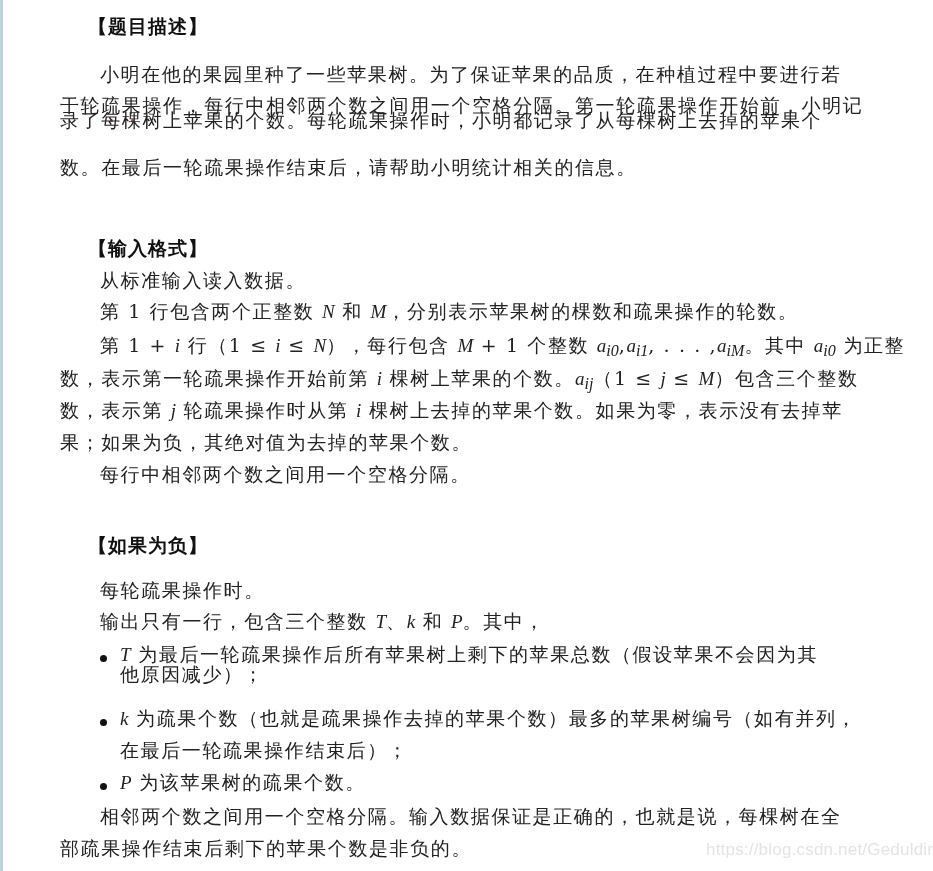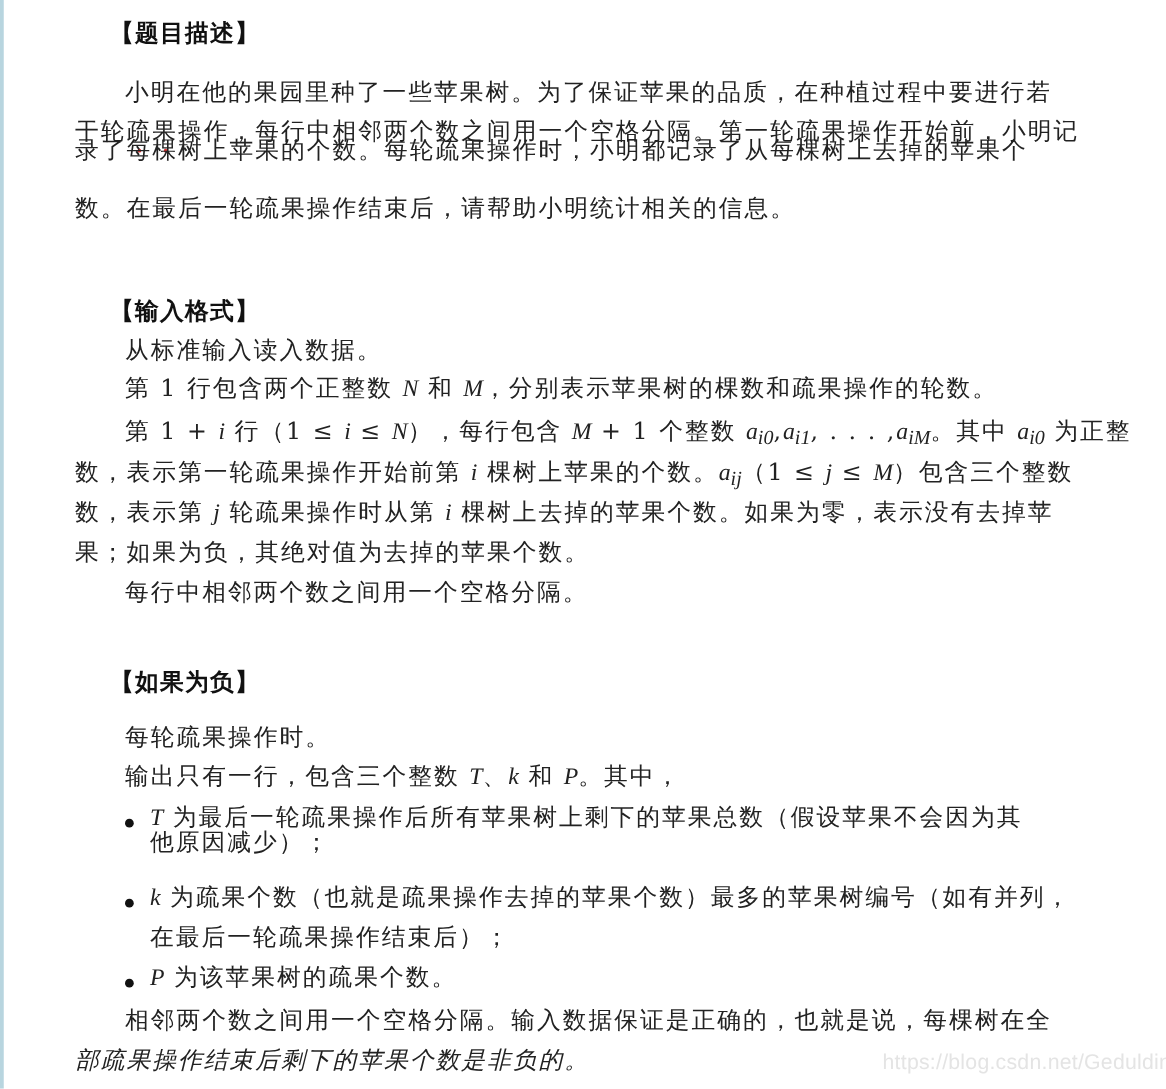--- a/index.html
+++ b/index.html
@@ -121,16 +121,16 @@
   <div class="line bullet-indent" style="top:662px;">他原因减少）；</div>
 
   <div class="bullet" style="top:719px;"></div>
   <div class="line bullet-indent" style="top:706px;"><i class="m">k</i><span> 为疏果个数（也就是疏果操作去掉的苹果个数）最多的苹果树编号（如有并列，</span></div>
   <div class="line bullet-indent" style="top:738px;">在最后一轮疏果操作结束后）；</div>
 
   <div class="bullet" style="top:783px;"></div>
   <div class="line bullet-indent" style="top:770px;"><i class="m">P</i><span> 为该苹果树的疏果个数。</span></div>
 
   <div class="line indent" style="top:804px;">相邻两个数之间用一个空格分隔。输入数据保证是正确的，也就是说，每棵树在全</div>
-  <div class="line" style="top:836px;font-style:italic;">部疏果操作结束后剩下的苹果个数是非负的。</div>
+  <div class="line" style="top:836px;">部疏果操作结束后剩下的苹果个数是非负的。</div>
 </div>
 
 <div class="watermark">https://blog.csdn.net/Gedulding</div>
 
 </body></html>

